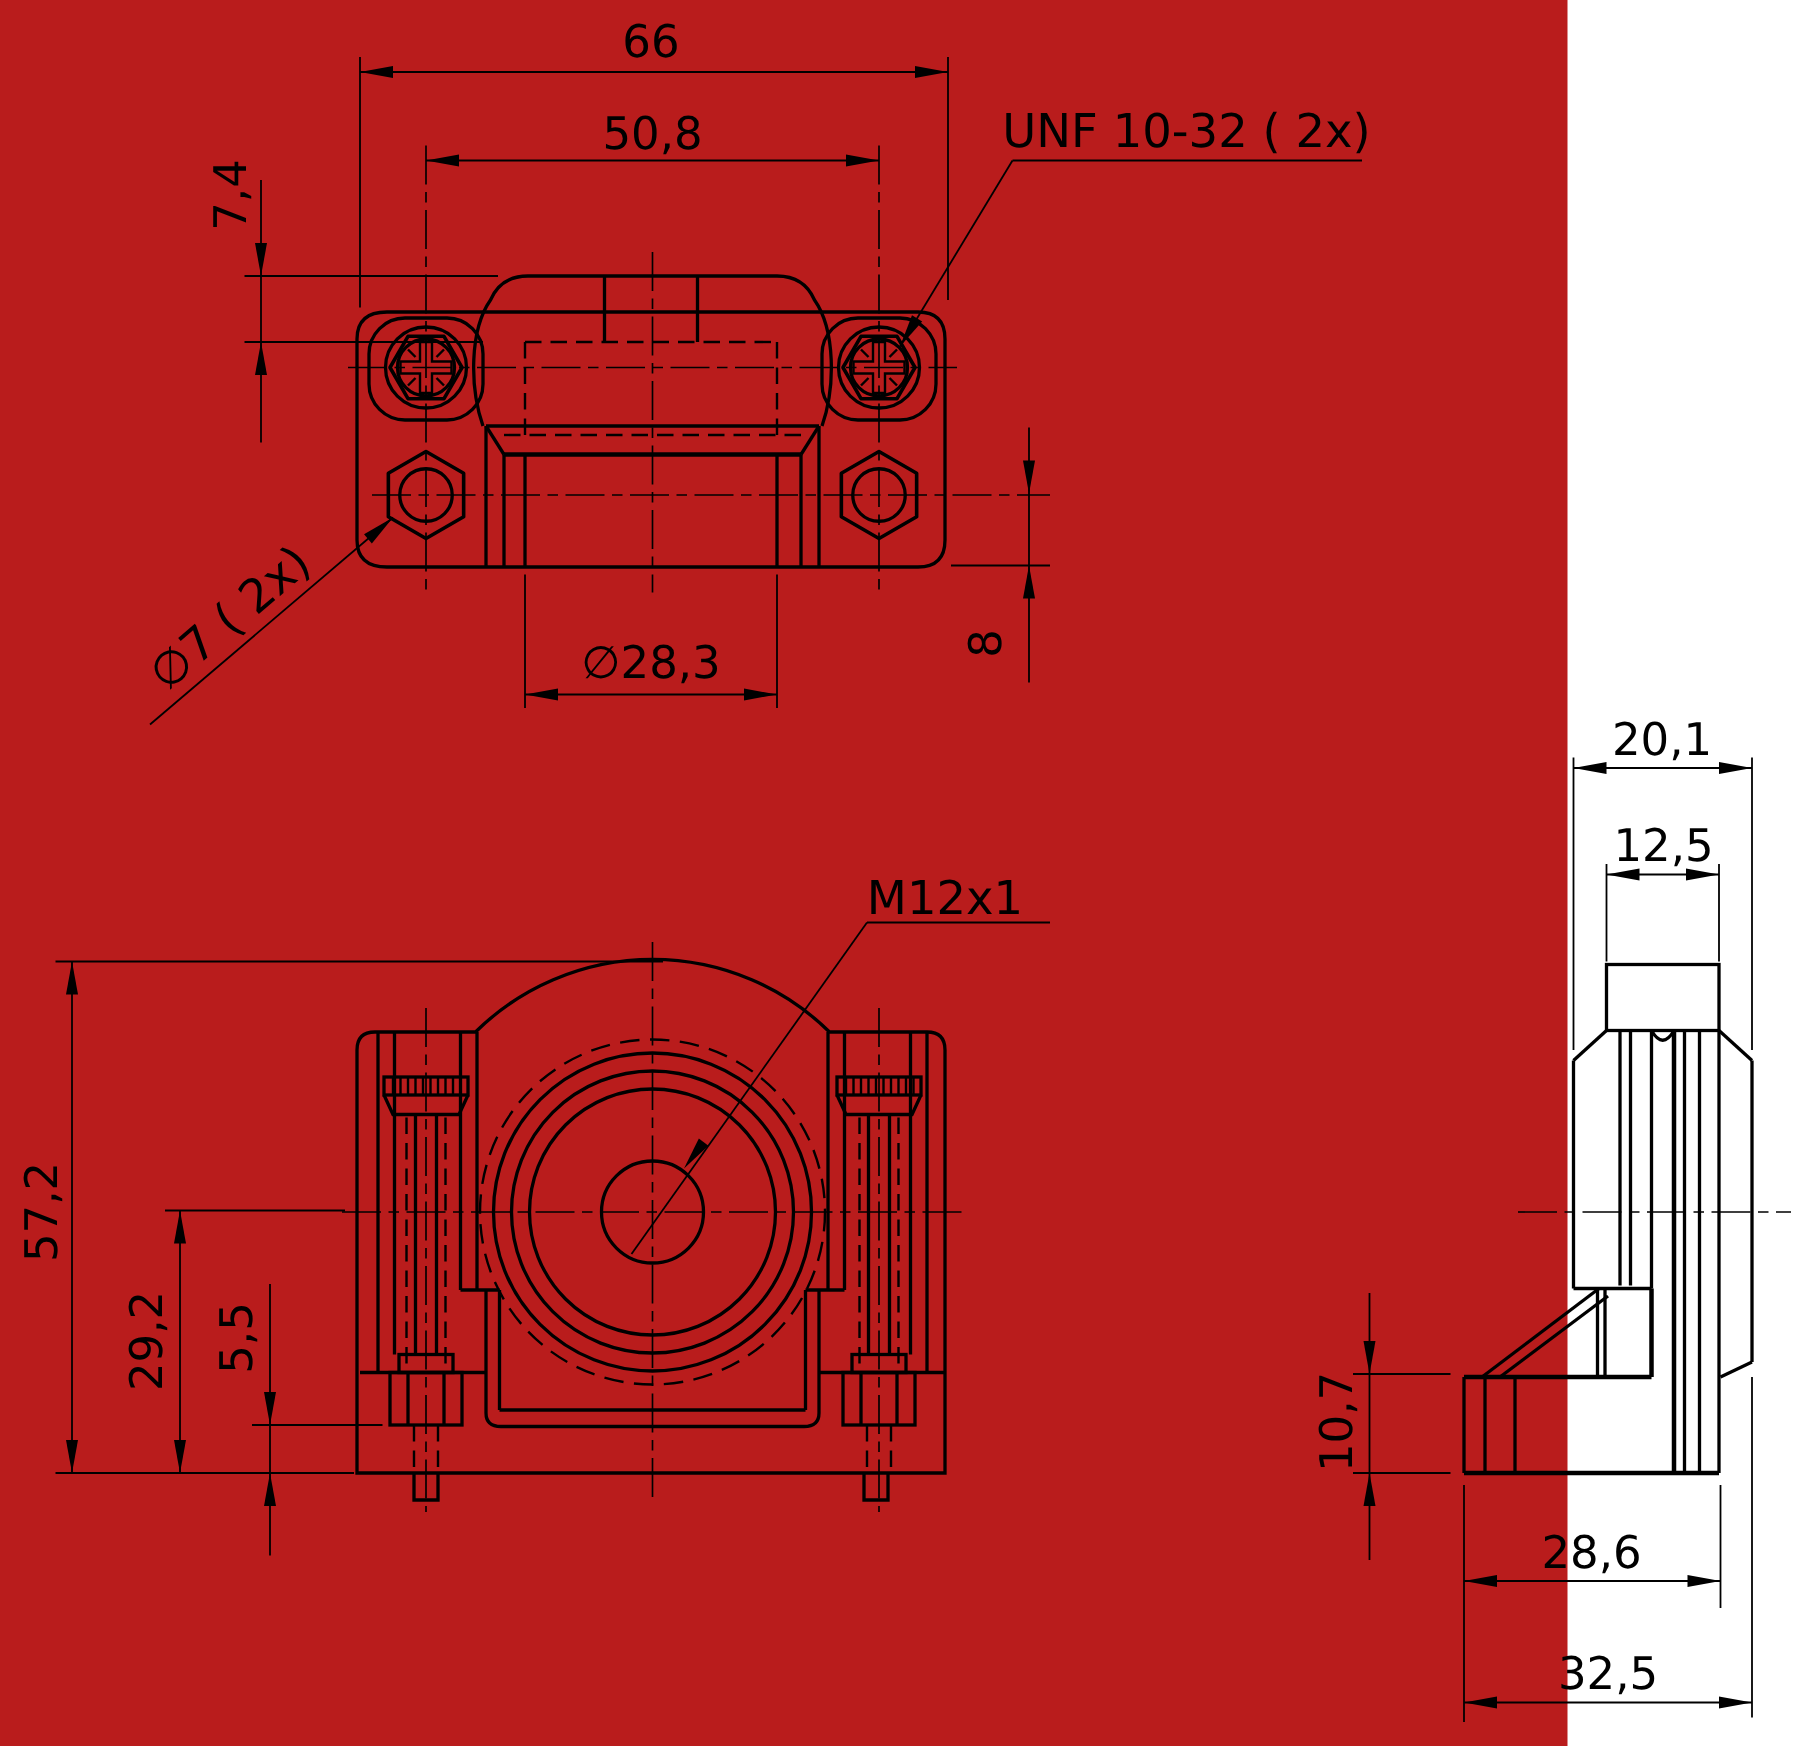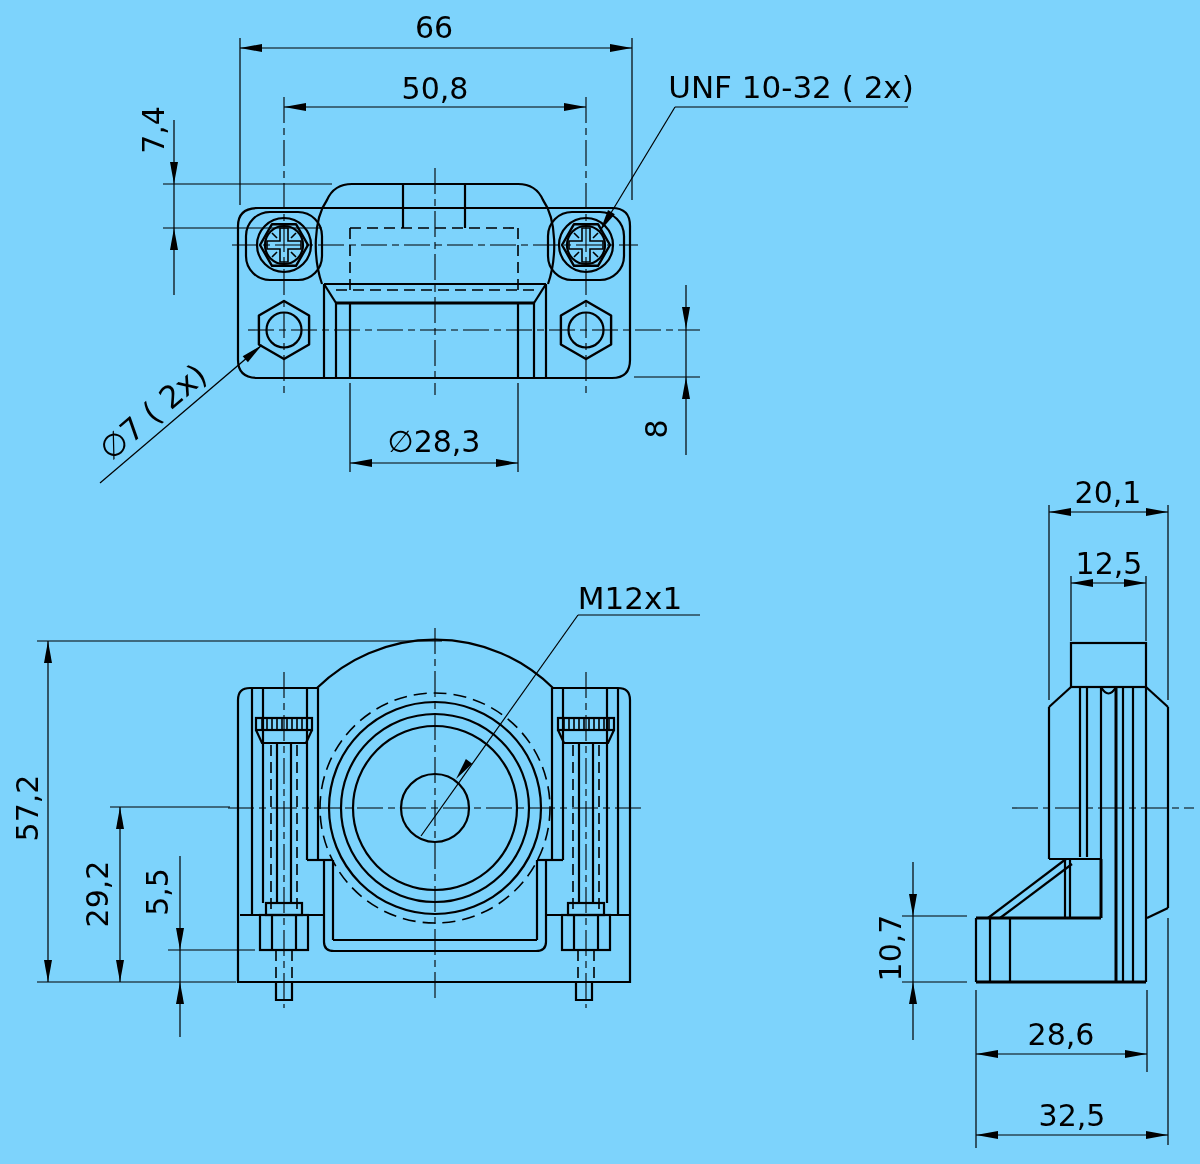--- a/index.html
+++ b/index.html
@@ -1,16 +1,16 @@
 <!DOCTYPE html>
 <html><head>
 <meta charset="utf-8">
 <style>
   html,body{margin:0;padding:0;background:#ffffff;}
-  .stage{width:1200px;height:1164px;background:#7dd3fc;position:relative;}
+  .stage{width:1045px;height:1164px;background:#b91c1c;position:relative;}
   svg{display:block;}
   
   .e  {stroke:#000;fill:none;stroke-width:2.2;stroke-linecap:butt;}
   .eh {stroke:#000;fill:none;stroke-width:3;stroke-linecap:butt;}
   .hex{stroke:#000;fill:none;stroke-width:2.4;stroke-linejoin:round;}
   .thin{stroke:#000;fill:none;stroke-width:1.2;}
   .cl {stroke:#000;fill:none;stroke-width:1.1;stroke-dasharray:26 5 7 5;}
   .hid{stroke:#000;fill:none;stroke-width:1.6;stroke-dasharray:11 6;}
   .dc {stroke:#000;fill:none;stroke-width:1.6;stroke-dasharray:13 7;}
   .ph {stroke:#000;fill:none;stroke-width:1.6;}

